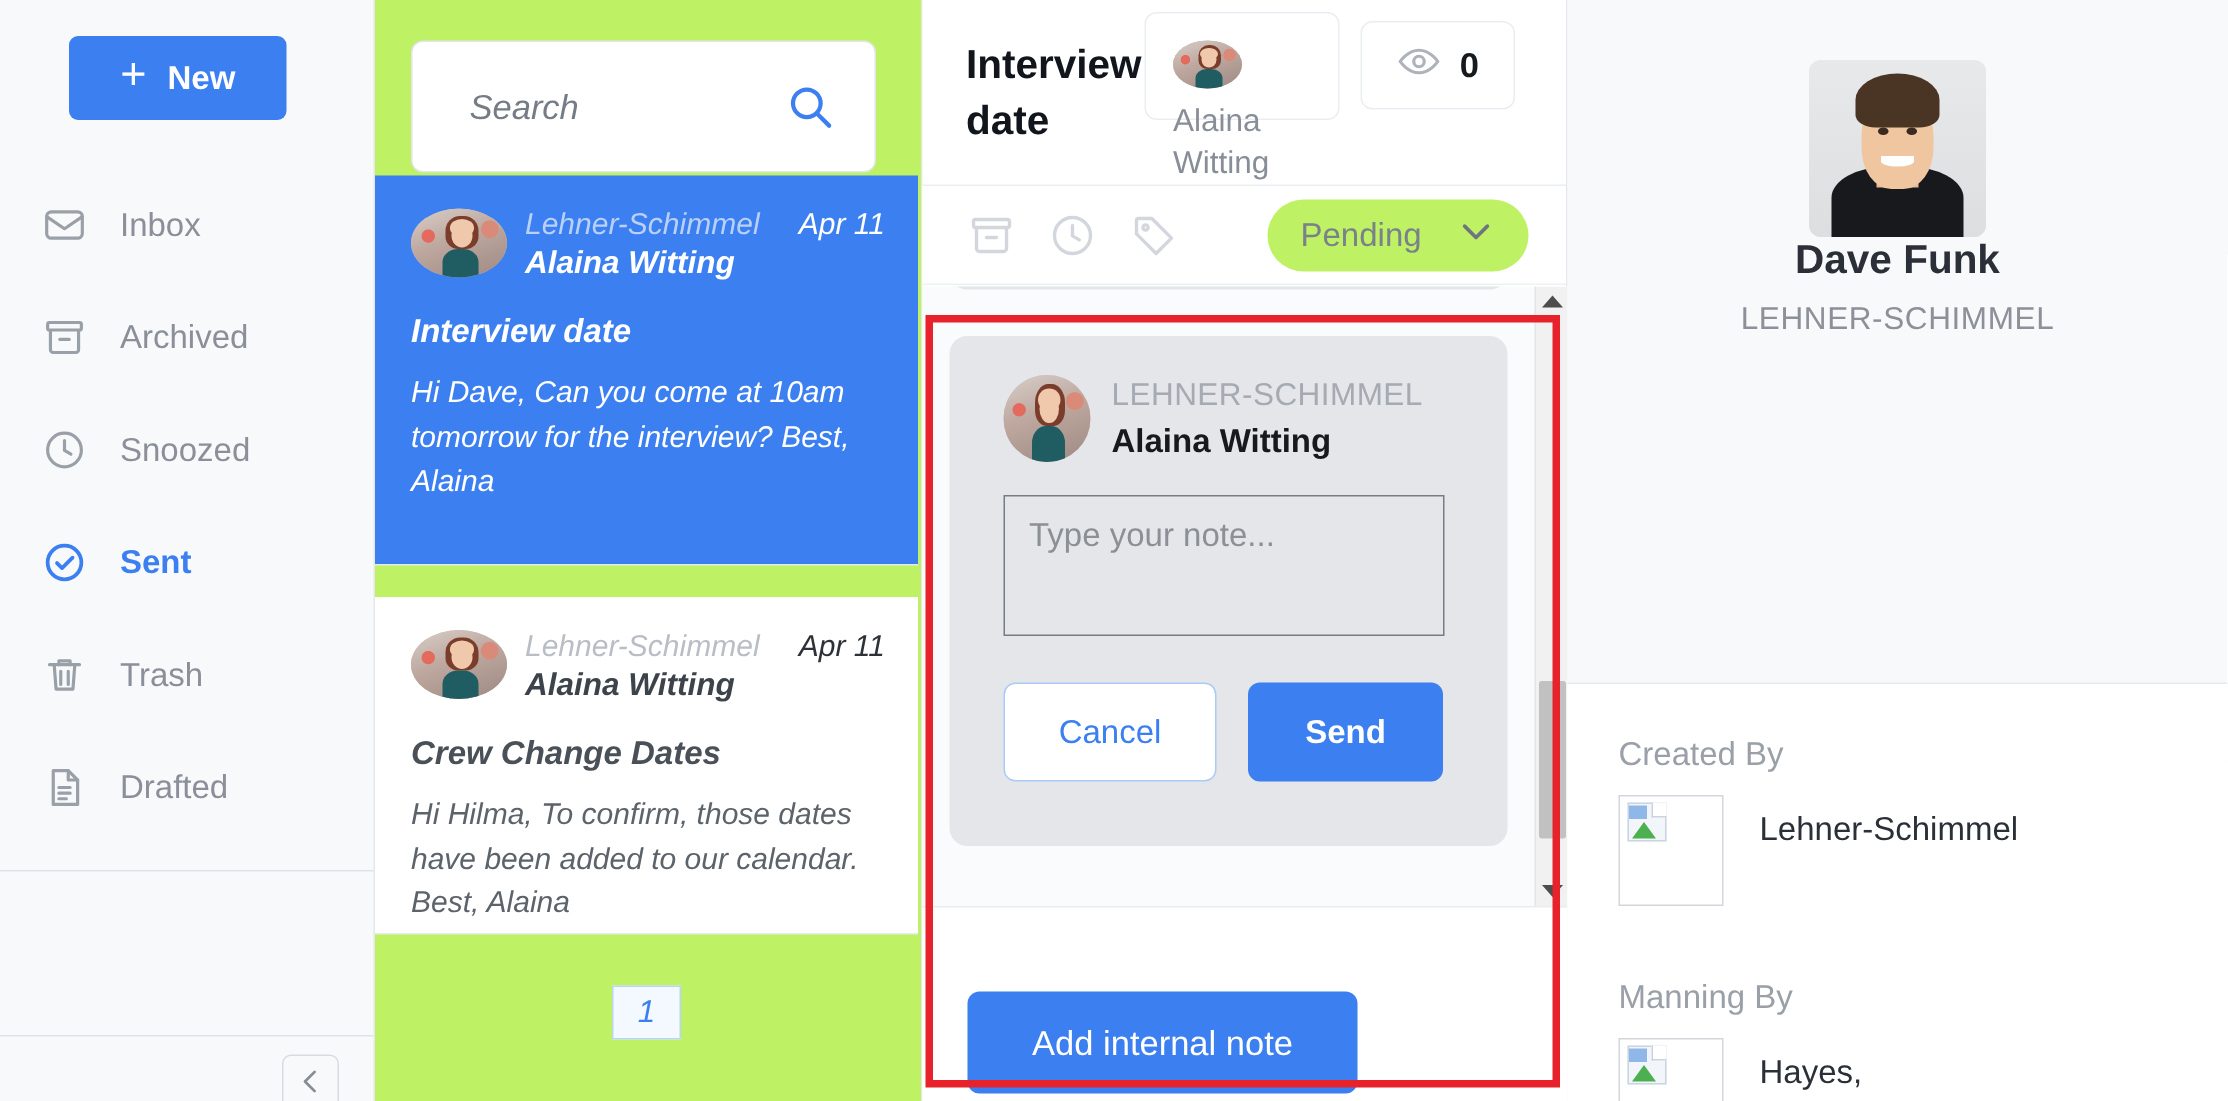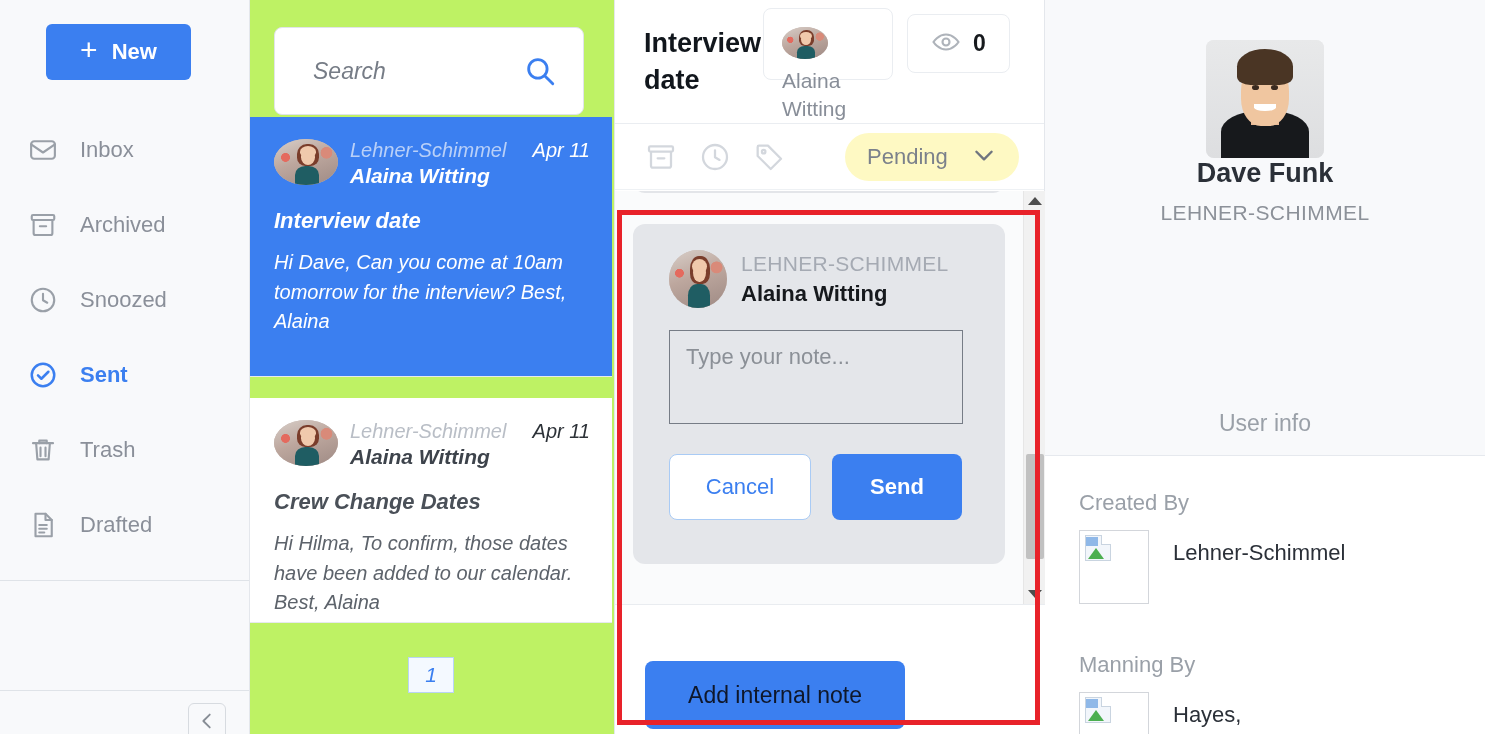--- a/index.html
+++ b/index.html
@@ -145,21 +145,21 @@
 
   .c-toolbar {
     height: 66px; display: flex; align-items: center; gap: 18px;
     padding-left: 28px; border-bottom: 1px solid #eef1f4; background: #fff;
     position: relative;
   }
   .c-toolbar .tb-ico { width: 36px; height: 36px; display:flex; align-items:center; justify-content:center; cursor:pointer; }
   .c-toolbar .tb-ico svg { width: 32px; height: 32px; }
   .status-pill {
     position: absolute; left: 230px;
-    height: 48px; padding: 0 22px; border-radius: 24px; background: #fef9c3;
+    height: 48px; padding: 0 22px; border-radius: 24px; background: #bef264;
     display: flex; align-items: center; gap: 23px; cursor: pointer;
   }
   .status-pill .st { font-size: 22px; color: #7b818b; }
   .status-pill svg { width: 26px; height: 26px; }
 
   .c-body { position: absolute; left: 0; top: 191px; width: 430px; height: 543px; background: #fafbfc; overflow: hidden; }
   .partial-card {
     position: absolute; left: 18px; top: -24px; width: 372px; height: 26px;
     background: #e3e5e9; border-radius: 0 0 12px 12px;
   }
@@ -199,21 +199,21 @@
   .scroll-arrow.up { top: 0; }
   .scroll-arrow.down { bottom: 0; }
   .scroll-arrow .tri { width: 0; height: 0; border-left: 7px solid transparent; border-right: 7px solid transparent; }
   .scroll-arrow.up .tri { border-bottom: 8px solid #4d4d4d; }
   .scroll-arrow.down .tri { border-top: 8px solid #4d4d4d; }
   .scroll-thumb { position: absolute; left: 2px; top: 263px; width: 18px; height: 105px; background: #c1c1c1; border-radius: 2px; cursor: pointer; }
   .c-footer { position: absolute; left: 0; top: 413px; width: 430px; height: 130px; background: #fff; border-top: 1px solid #e9ecf0; }
   .btn-internal {
     position: absolute; left: 30px; top: 56px;
     width: 260px; height: 68px; background: #3b7ff0; border: none; border-radius: 8px;
-    color: #0f172a; font-size: 23px; cursor: pointer;
+    color: #ffffff; font-size: 23px; cursor: pointer;
     font-family: "Liberation Sans", sans-serif;
   }
 
   
   .redbox {
     position: absolute; left: 617px; top: 210px;
     width: 423px; height: 515px;
     border: 5px solid #e8222a; pointer-events: none; z-index: 40;
   }
 
@@ -503,21 +503,20 @@
           <span class="phair"></span>
         <span class="peye1"></span>
           <span class="peye2"></span>
           <span class="pmouth"></span>
       </div>
       <div class="pf-name">Dave Funk</div>
       <div class="pf-org">LEHNER-SCHIMMEL</div>
     </div>
 
     <div class="tabs">
-      <div class="tab">User info</div>
     </div>
 
     <div class="wh-body">
       <div class="wh-label">Created By</div>
       <div class="wh-row">
         <span class="broken-img">
           <span class="bi-page"></span>
             <span class="bi-sky"></span>
             <span class="bi-hill"></span>
             <span class="bi-corner"></span>

